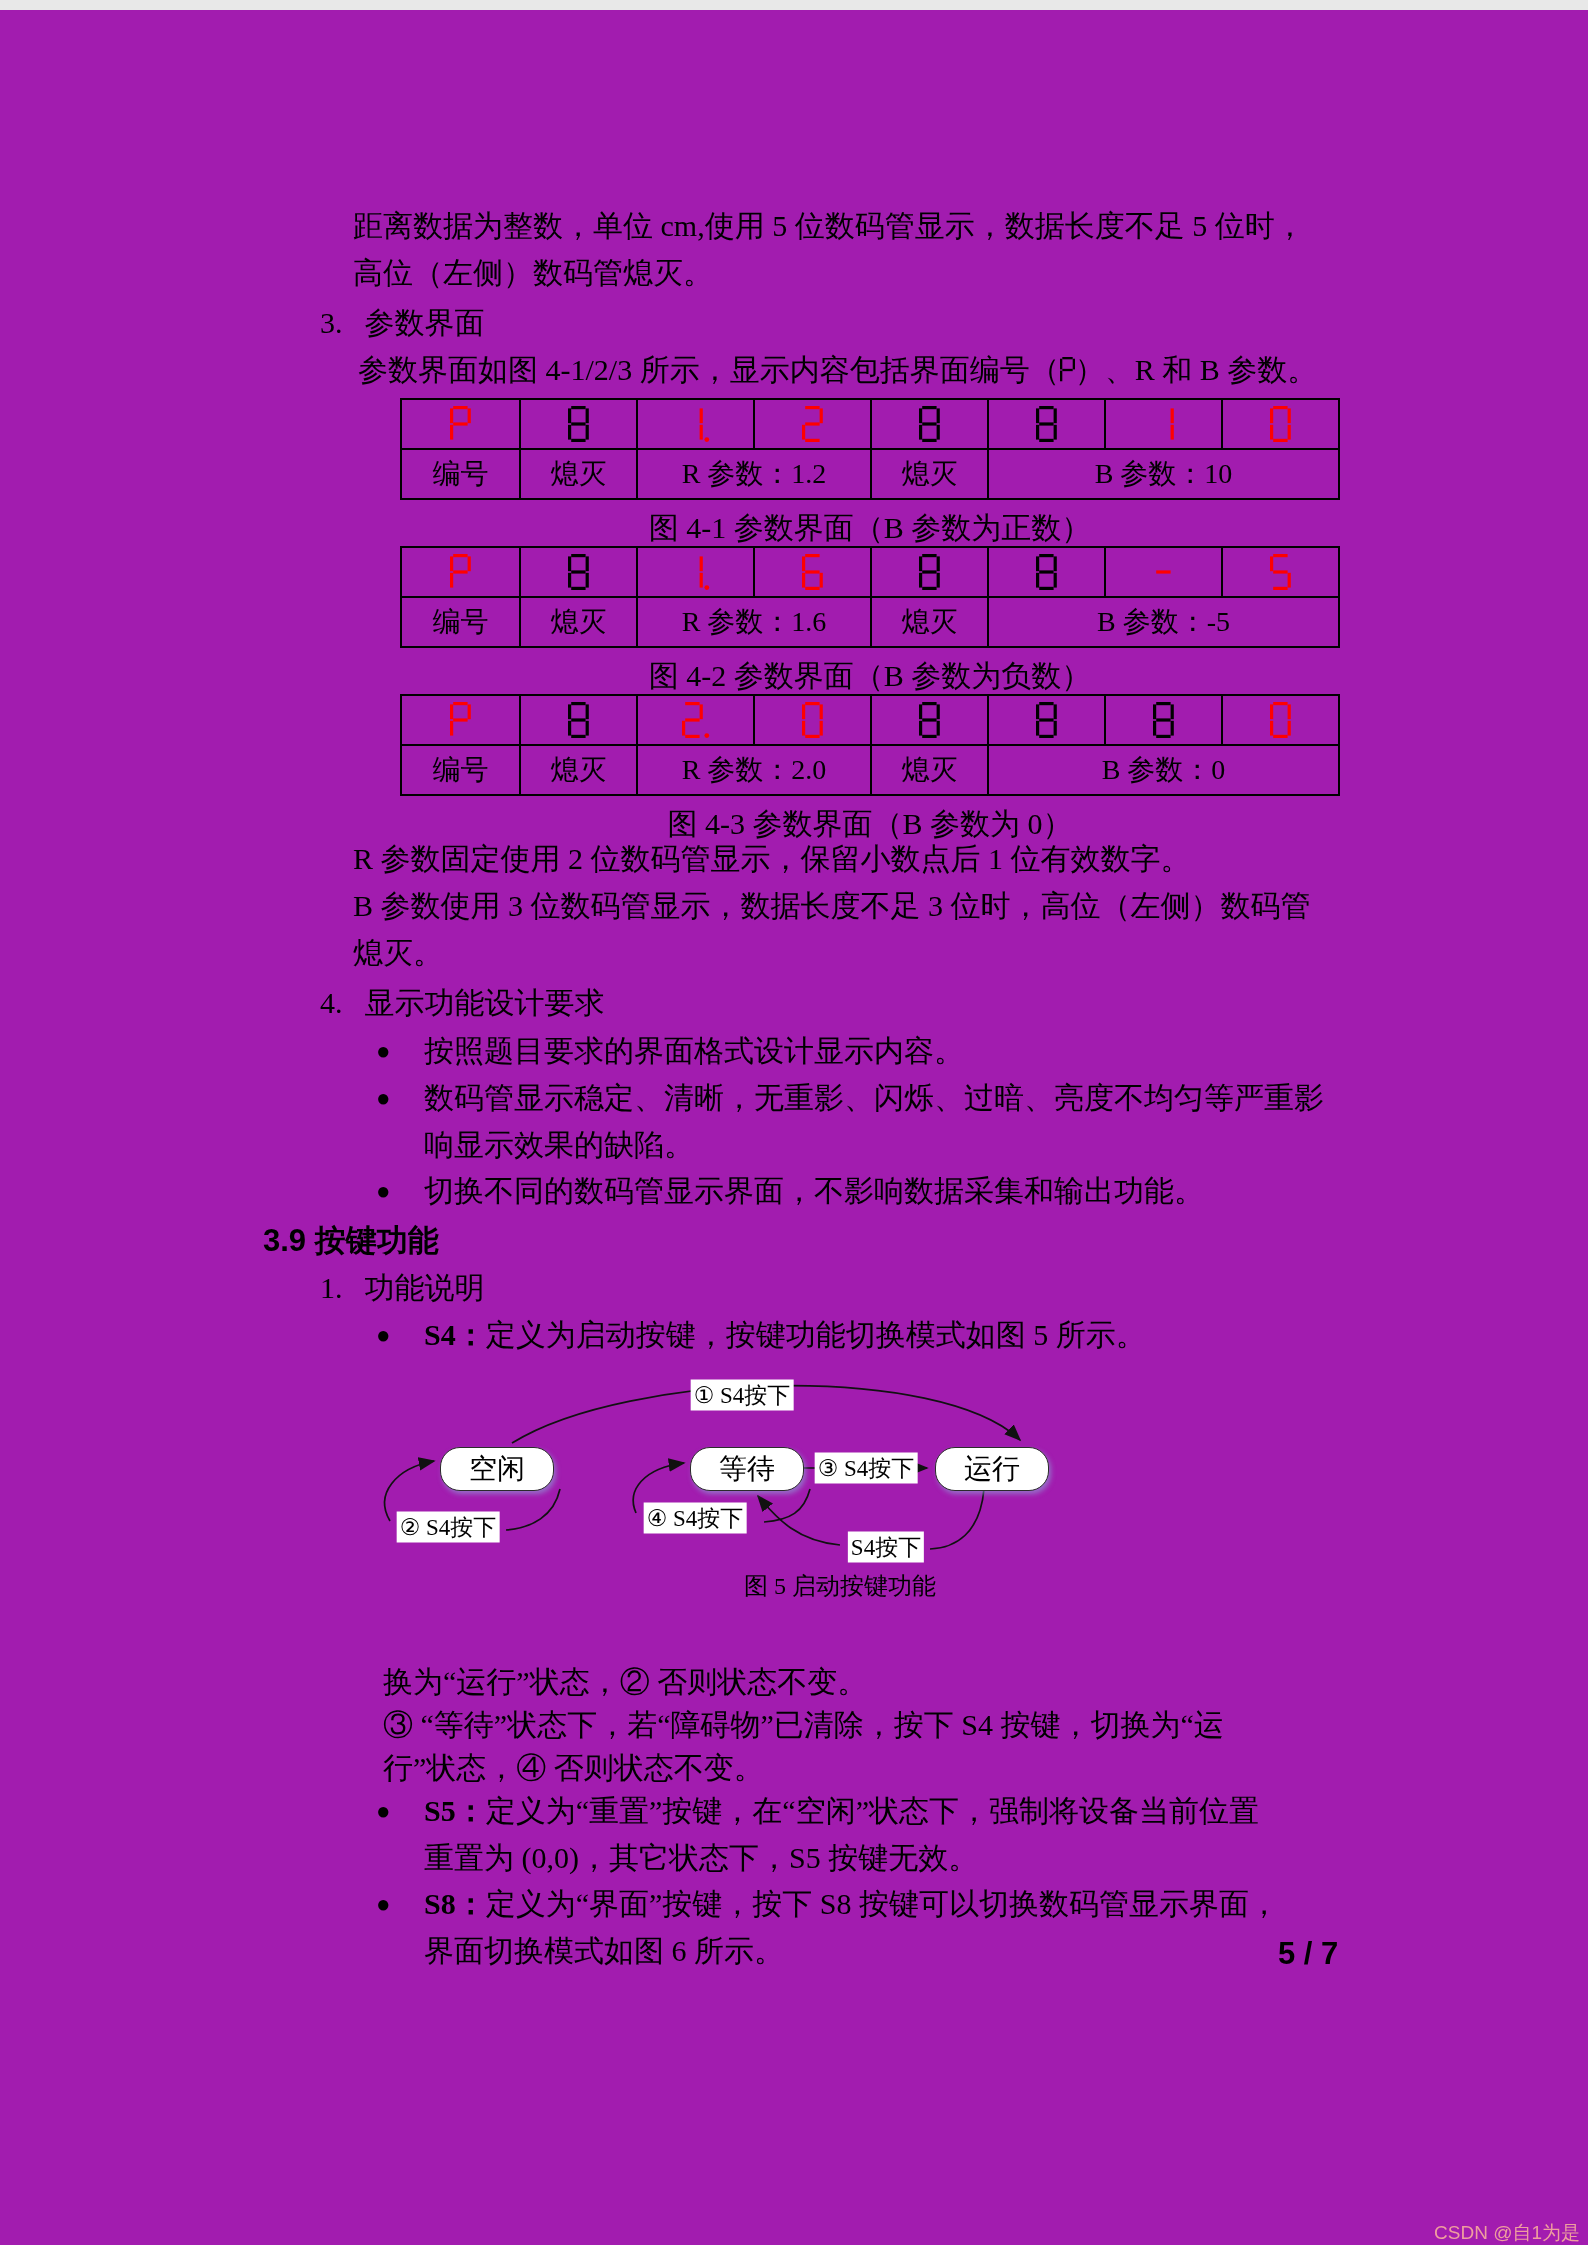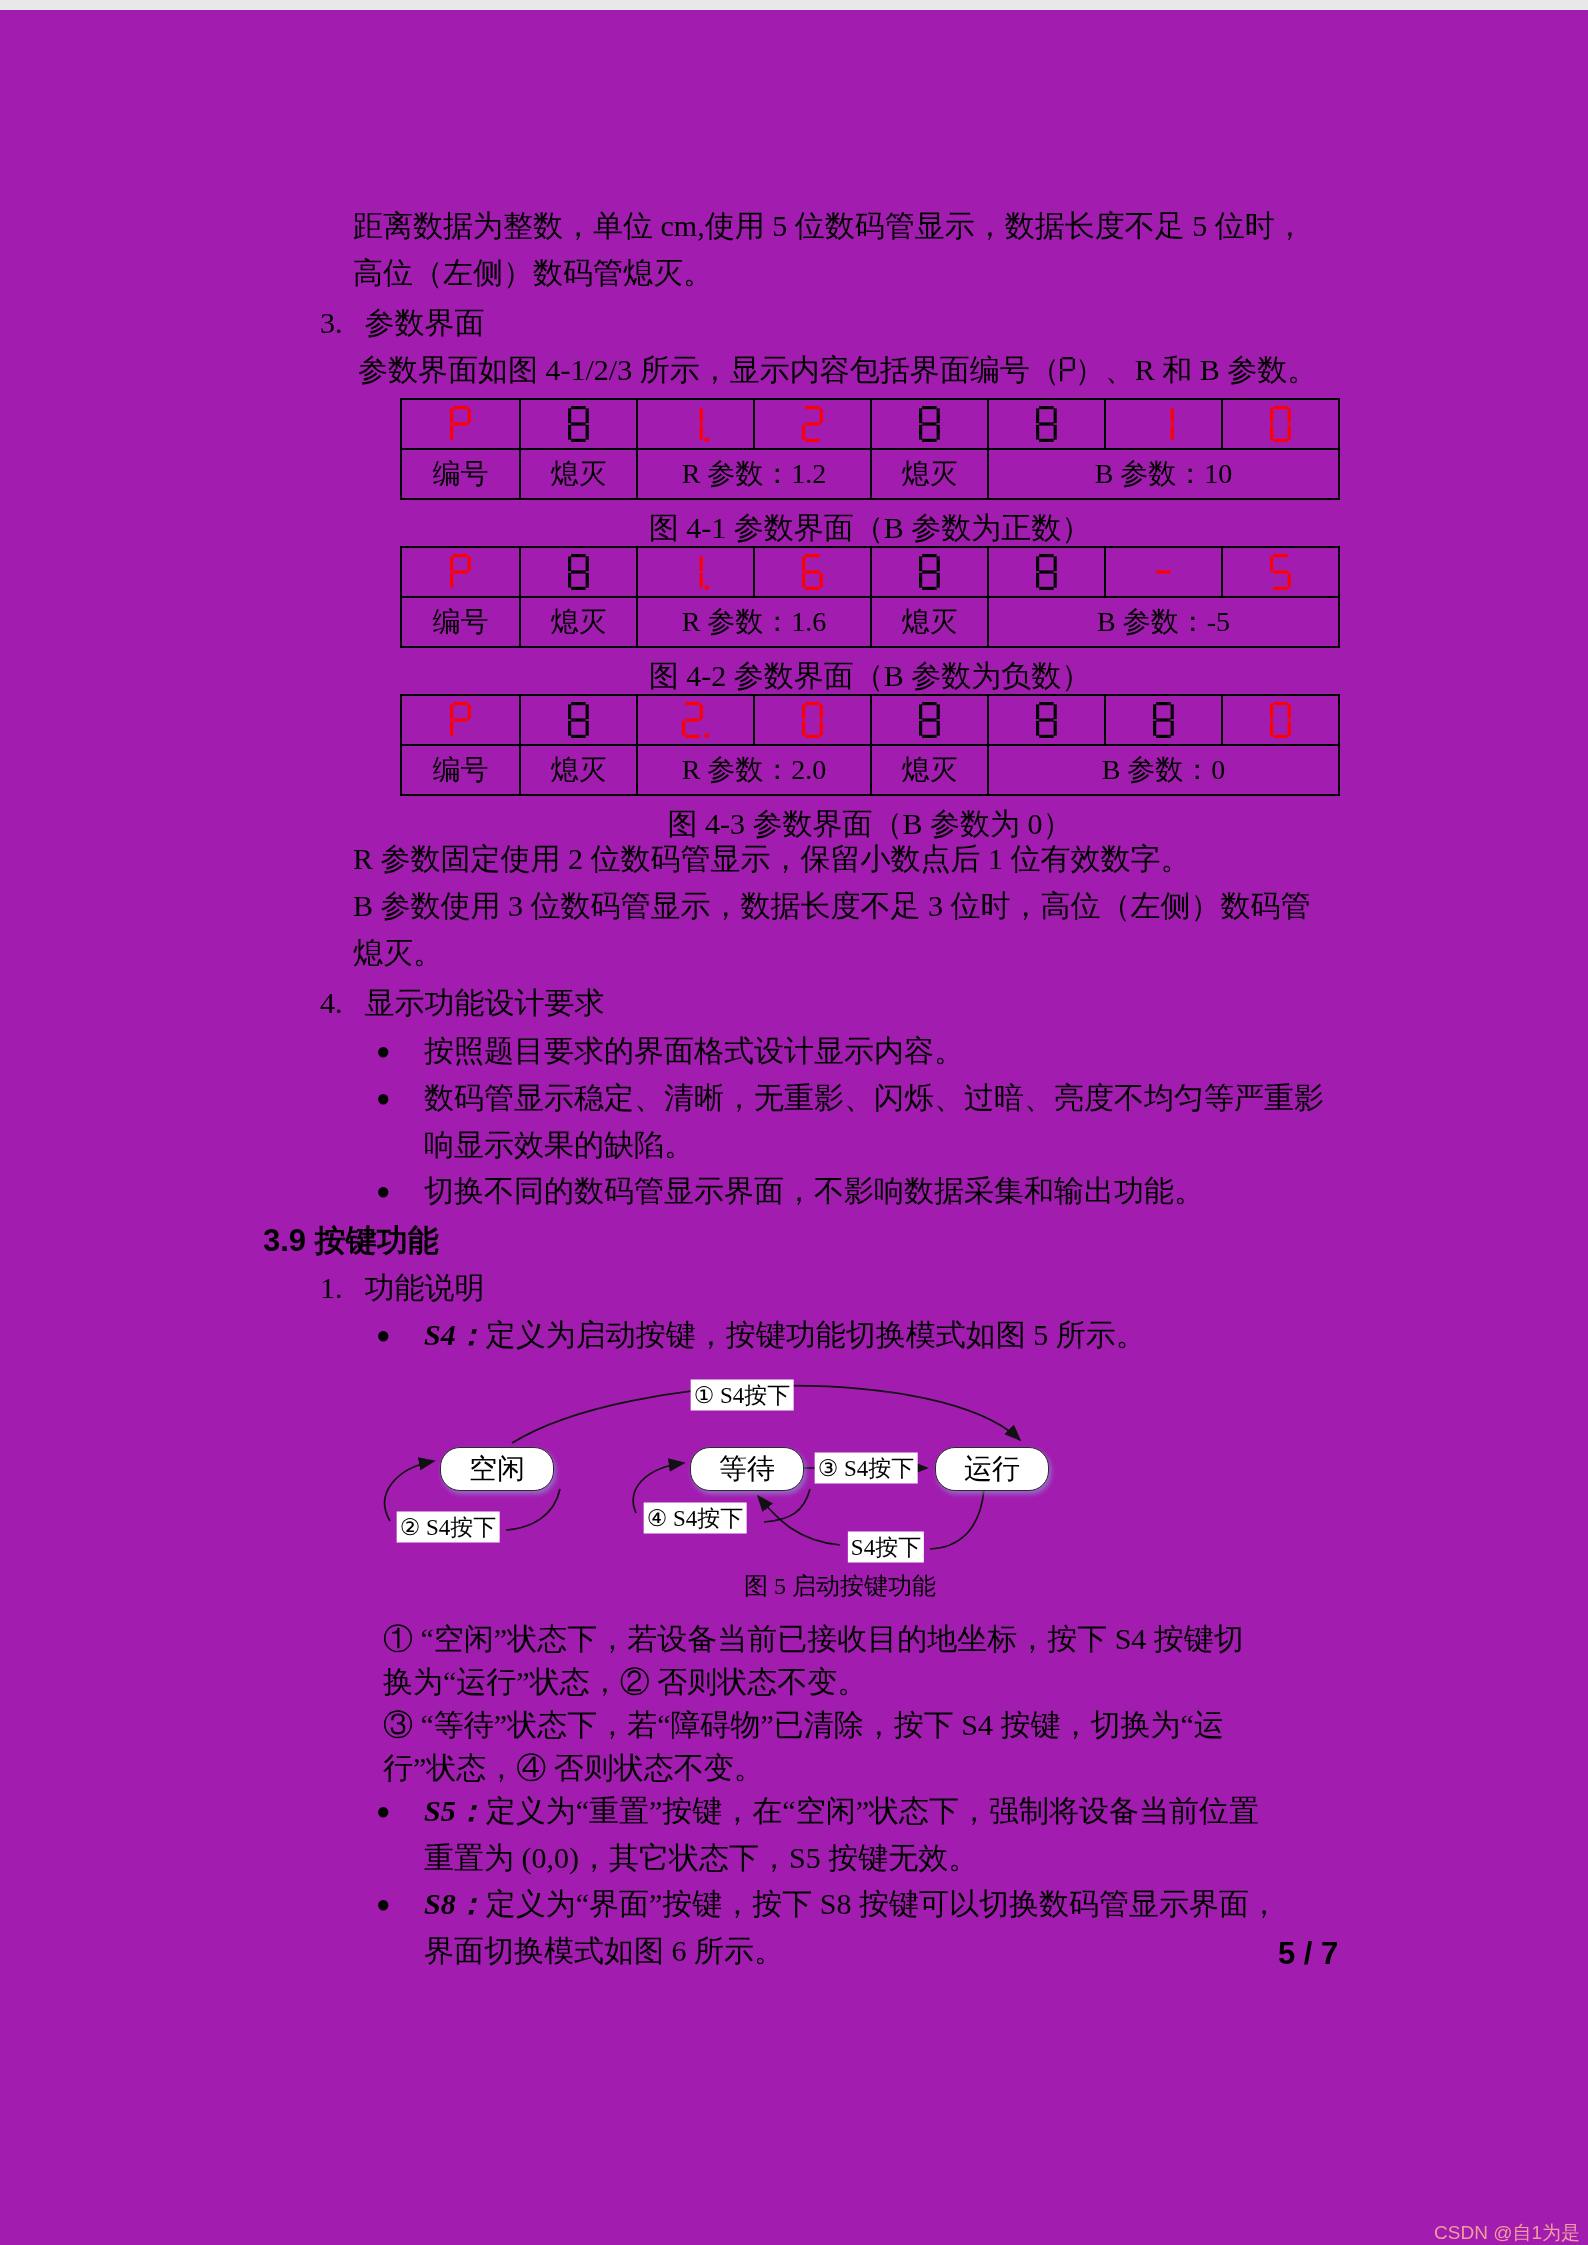--- a/index.html
+++ b/index.html
@@ -17,21 +17,21 @@
     font-size:30px;
     line-height:38px;
     white-space:nowrap;
   }
   .num{display:inline-block;}
   .dot{
     position:absolute;
     font-size:24px;
     line-height:38px;
   }
-  .b{font-weight:bold;font-style:italic;}
+  .b{font-weight:bold;}
   .h39{
     position:absolute;
     font-size:31px;
     font-weight:bold;
     white-space:nowrap;
     font-family:"Liberation Sans","DejaVu Sans",sans-serif;
   }
   
   .segtable{position:absolute;left:400px;width:940px;}
   .tbox{border:2px solid #000;}
@@ -418,21 +418,20 @@
     <div class="state-node" style="left:360px;top:83px">等待</div>
     <div class="state-node" style="left:605px;top:83px">运行</div>
     <span class="edge-label" style="left:412px;top:31px">① S4按下</span>
     <span class="edge-label" style="left:118px;top:163px">② S4按下</span>
     <span class="edge-label" style="left:536px;top:104px">③ S4按下</span>
     <span class="edge-label" style="left:365px;top:154px">④ S4按下</span>
     <span class="edge-label" style="left:556px;top:183px">S4按下</span>
   </div>
   <div class="figcaption">图 5 启动按键功能</div>
 
-  <div class="line" style="left:383px;top:1610px">① “空闲”状态下，若设备当前已接收目的地坐标，按下 S4 按键切</div>
   <div class="line" style="left:383px;top:1653px">换为“运行”状态，② 否则状态不变。</div>
   <div class="line" style="left:383px;top:1696px">③ “等待”状态下，若“障碍物”已清除，按下 S4 按键，切换为“运</div>
   <div class="line" style="left:383px;top:1739px">行”状态，④ 否则状态不变。</div>
 
   <span class="dot" style="left:376px;top:1782px">●</span>
   <div class="line" style="left:424px;top:1782px"><span class="b">S5：</span><span>定义为“重置”按键，在“空闲”状态下，强制将设备当前位置</span></div>
   <div class="line" style="left:424px;top:1829px">重置为 (0,0)，其它状态下，S5 按键无效。</div>
 
   <span class="dot" style="left:376px;top:1875px">●</span>
   <div class="line" style="left:424px;top:1875px"><span class="b">S8：</span><span>定义为“界面”按键，按下 S8 按键可以切换数码管显示界面，</span></div>

